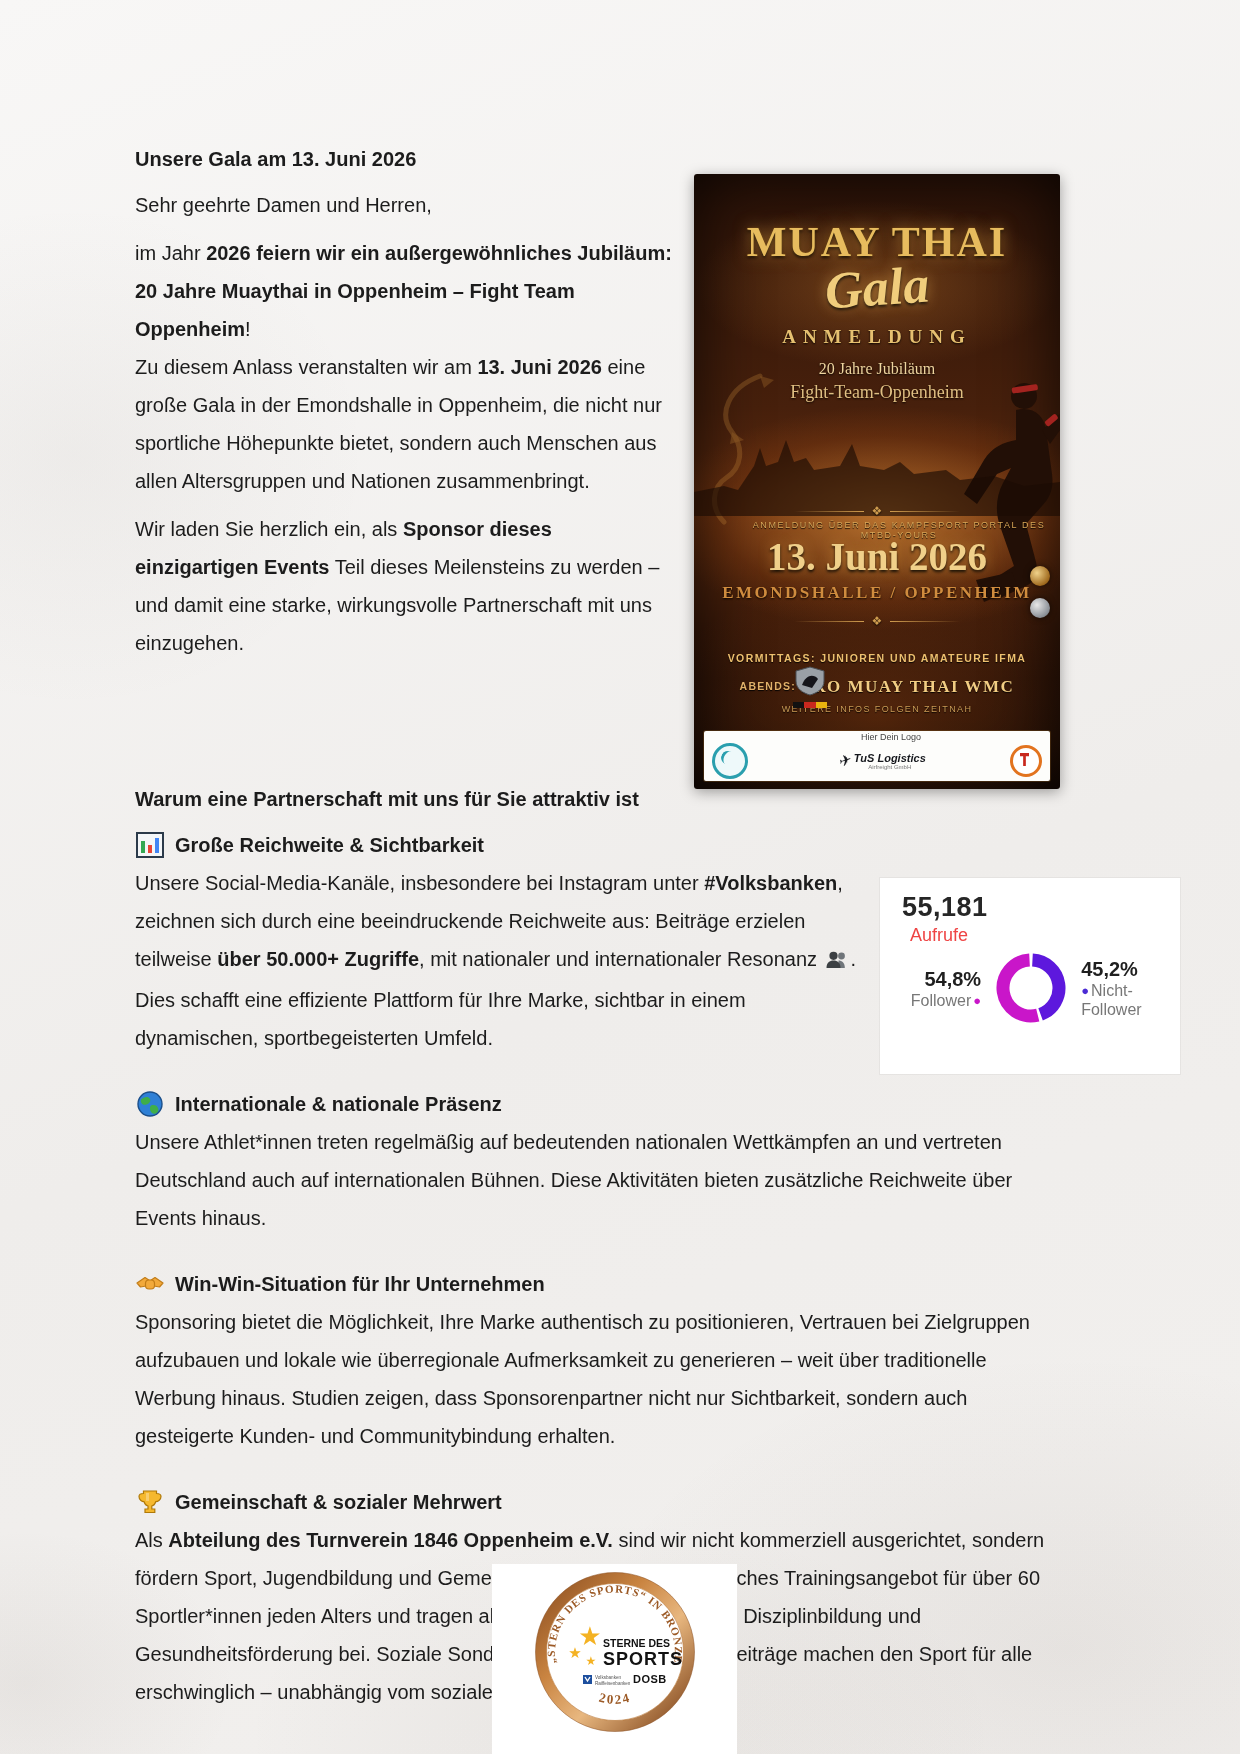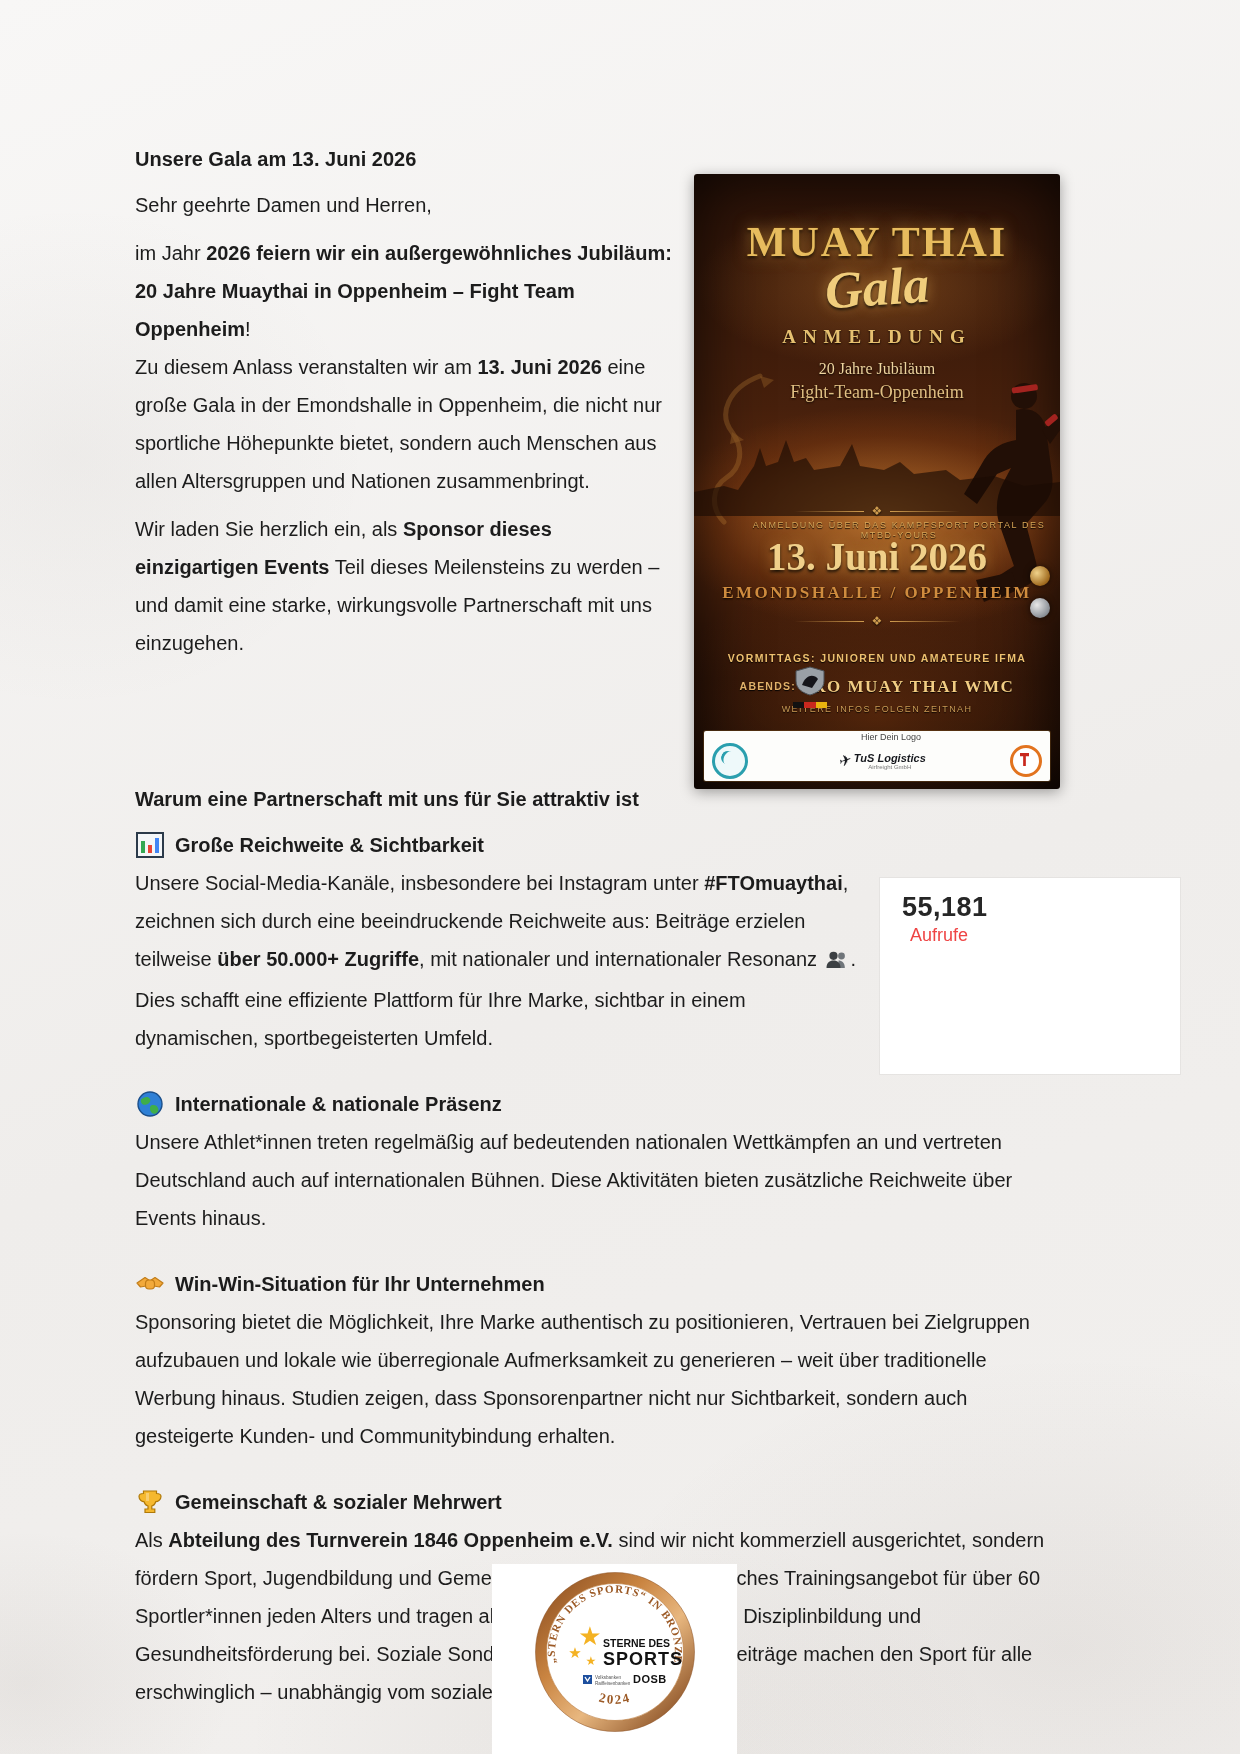--- a/index.html
+++ b/index.html
@@ -203,22 +203,36 @@
             <rect x="19" y="6" width="4" height="15" fill="#4285f4"></rect>
           </svg>
         </span>
         <span>Große Reichweite &amp; Sichtbarkeit</span>
       </div>
       <div class="sec-body">
         
         <div class="stats-card">
           <div class="views-num">55,181</div>
           <div class="views-label">Aufrufe</div>
+          <div class="donut-row">
+            <div class="seg seg-left">
+              <div class="pct">54,8%</div>
+              <div class="seg-name"><span>Follower</span><span class="dot dot-m">●</span></div>
+            </div>
+            <svg class="donut" width="76" height="76" viewBox="0 0 76 76">
+              <path class="arc-p" d="M 39.47 10.04 A 28 28 0 0 1 47.58 64.31" fill="none" stroke-width="13"></path>
+              <path class="arc-m" d="M 44.77 65.17 A 28 28 0 1 1 36.53 10.04" fill="none" stroke-width="13"></path>
+            </svg>
+            <div class="seg seg-right">
+              <div class="pct">45,2%</div>
+              <div class="seg-name"><span class="dot dot-p">●</span><span>Nicht-Follower</span></div>
+            </div>
+          </div>
         </div>
-        <span>Unsere Social-Media-Kanäle, insbesondere bei Instagram unter </span><span class="b">#FTOmuaythai</span><span>, zeichnen sich durch eine beeindruckende Reichweite aus: Beiträge erzielen teilweise </span><span class="b">über 50.000+ Zugriffe</span><span>, mit nationaler und internationaler Resonanz </span><span class="inline-icon"><svg width="24" height="18" viewBox="0 0 24 18">
+        <span>Unsere Social-Media-Kanäle, insbesondere bei Instagram unter </span><span class="b">#Volksbanken</span><span>, zeichnen sich durch eine beeindruckende Reichweite aus: Beiträge erzielen teilweise </span><span class="b">über 50.000+ Zugriffe</span><span>, mit nationaler und internationaler Resonanz </span><span class="inline-icon"><svg width="24" height="18" viewBox="0 0 24 18">
               <circle cx="16.5" cy="5" r="3.4" fill="#70757a"></circle>
               <path d="M13.5 9.6c3.4 0 6.3 2.2 6.3 7.4h-6.3z" fill="#70757a"></path>
               <circle cx="8.5" cy="4.8" r="4.1" fill="#3c4043"></circle>
               <path d="M1.5 17c0-5.2 3.1-7.4 7-7.4s7 2.2 7 7.4z" fill="#3c4043"></path>
             </svg></span><span>. Dies schafft eine effiziente Plattform für Ihre Marke, sichtbar in einem dynamischen, sportbegeisterten Umfeld.</span>
       </div>
     </div>
 
     <div class="sec">
       <div class="sec-title">

